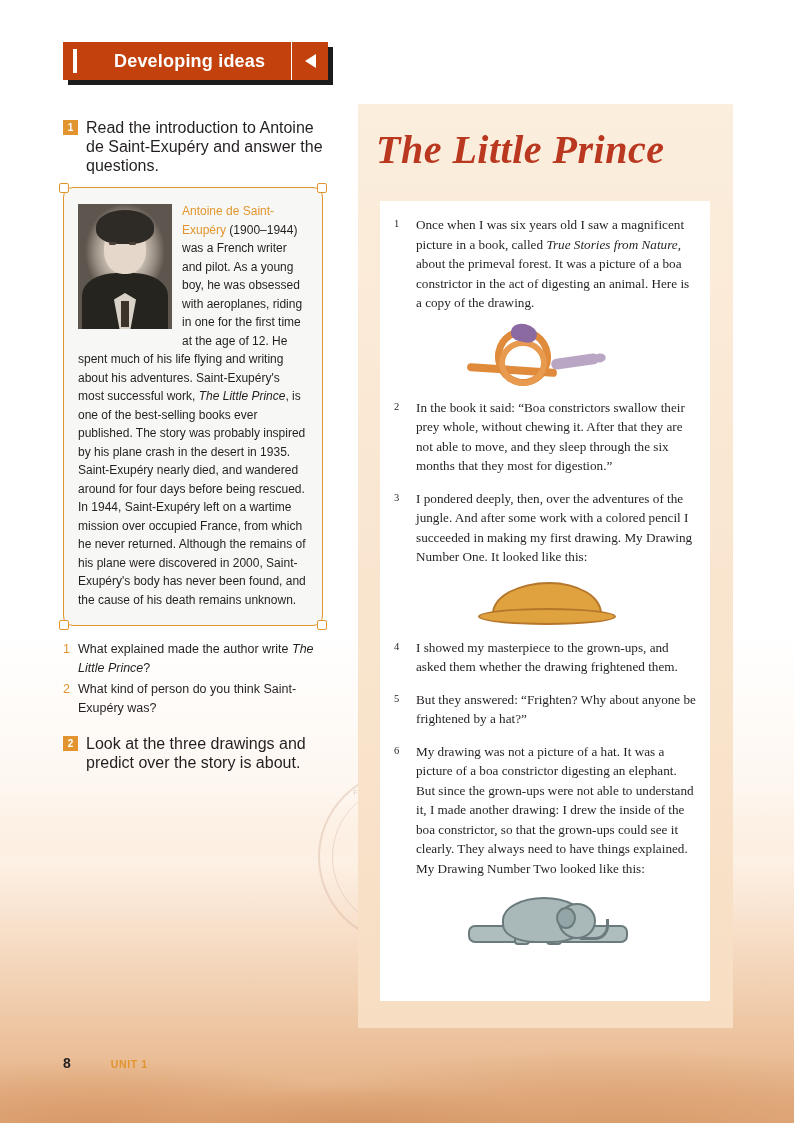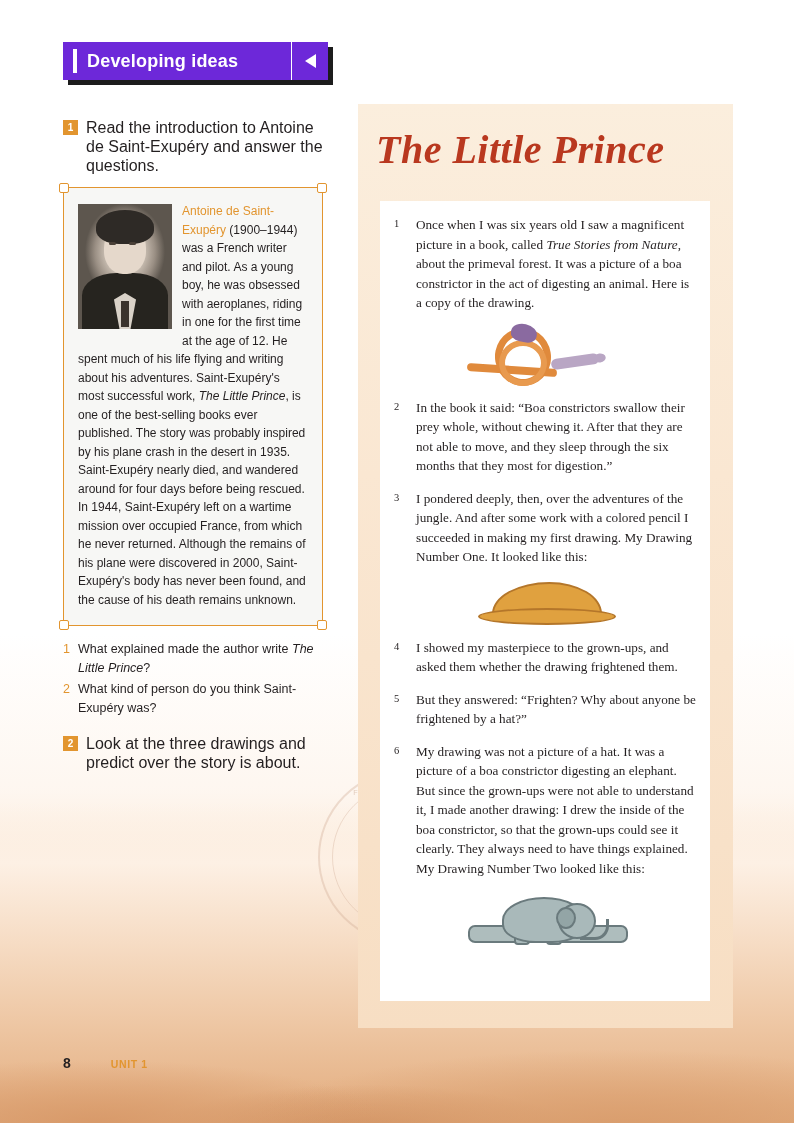--- a/index.html
+++ b/index.html
@@ -109,23 +109,24 @@
     width: 265px;
     height: 38px;
     background: #1c1c1c;
   }
   .banner-main {
     position: absolute;
     left: 0;
     top: 0;
     width: 265px;
     height: 38px;
-    background: #6d28d9;
+    background: #c2410c;
     display: flex;
     align-items: center;
+    gap: 27px;
   }
   .banner-bar {
     width: 4px;
     height: 24px;
     background: #ffffff;
     margin-left: 10px;
   }
   .banner-title {
     color: #ffffff;
     font-size: 18px;
@@ -179,21 +180,21 @@
   }
   .task-text {
     font-size: 16px;
     line-height: 19px;
   }
 
   
   .profile-card {
     position: relative;
     border: 1.5px solid #e2952f;
-    border-radius: 4px;
+    border-radius: 10px;
     background: #f7f7f5;
     padding: 14px 14px 16px 14px;
     margin-top: 6px;
     margin-bottom: 14px;
   }
   .corner {
     position: absolute;
     width: 8px;
     height: 8px;
     background: #ffffff;

